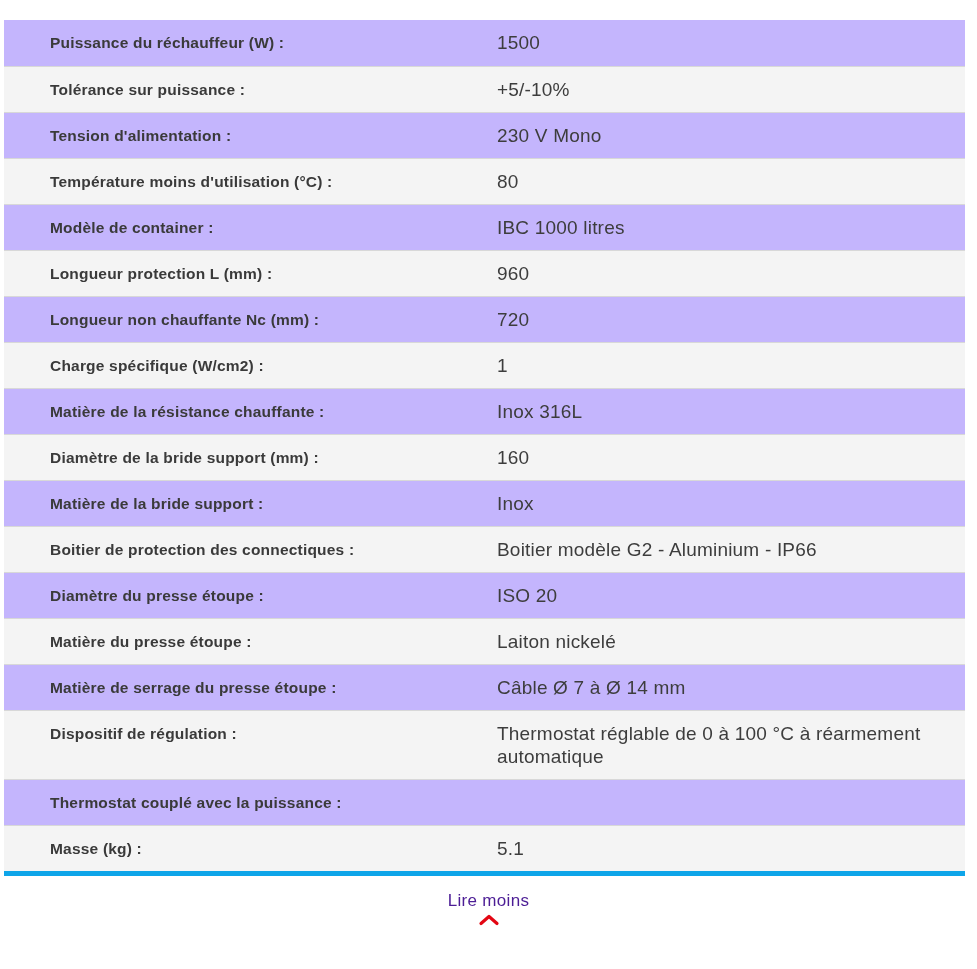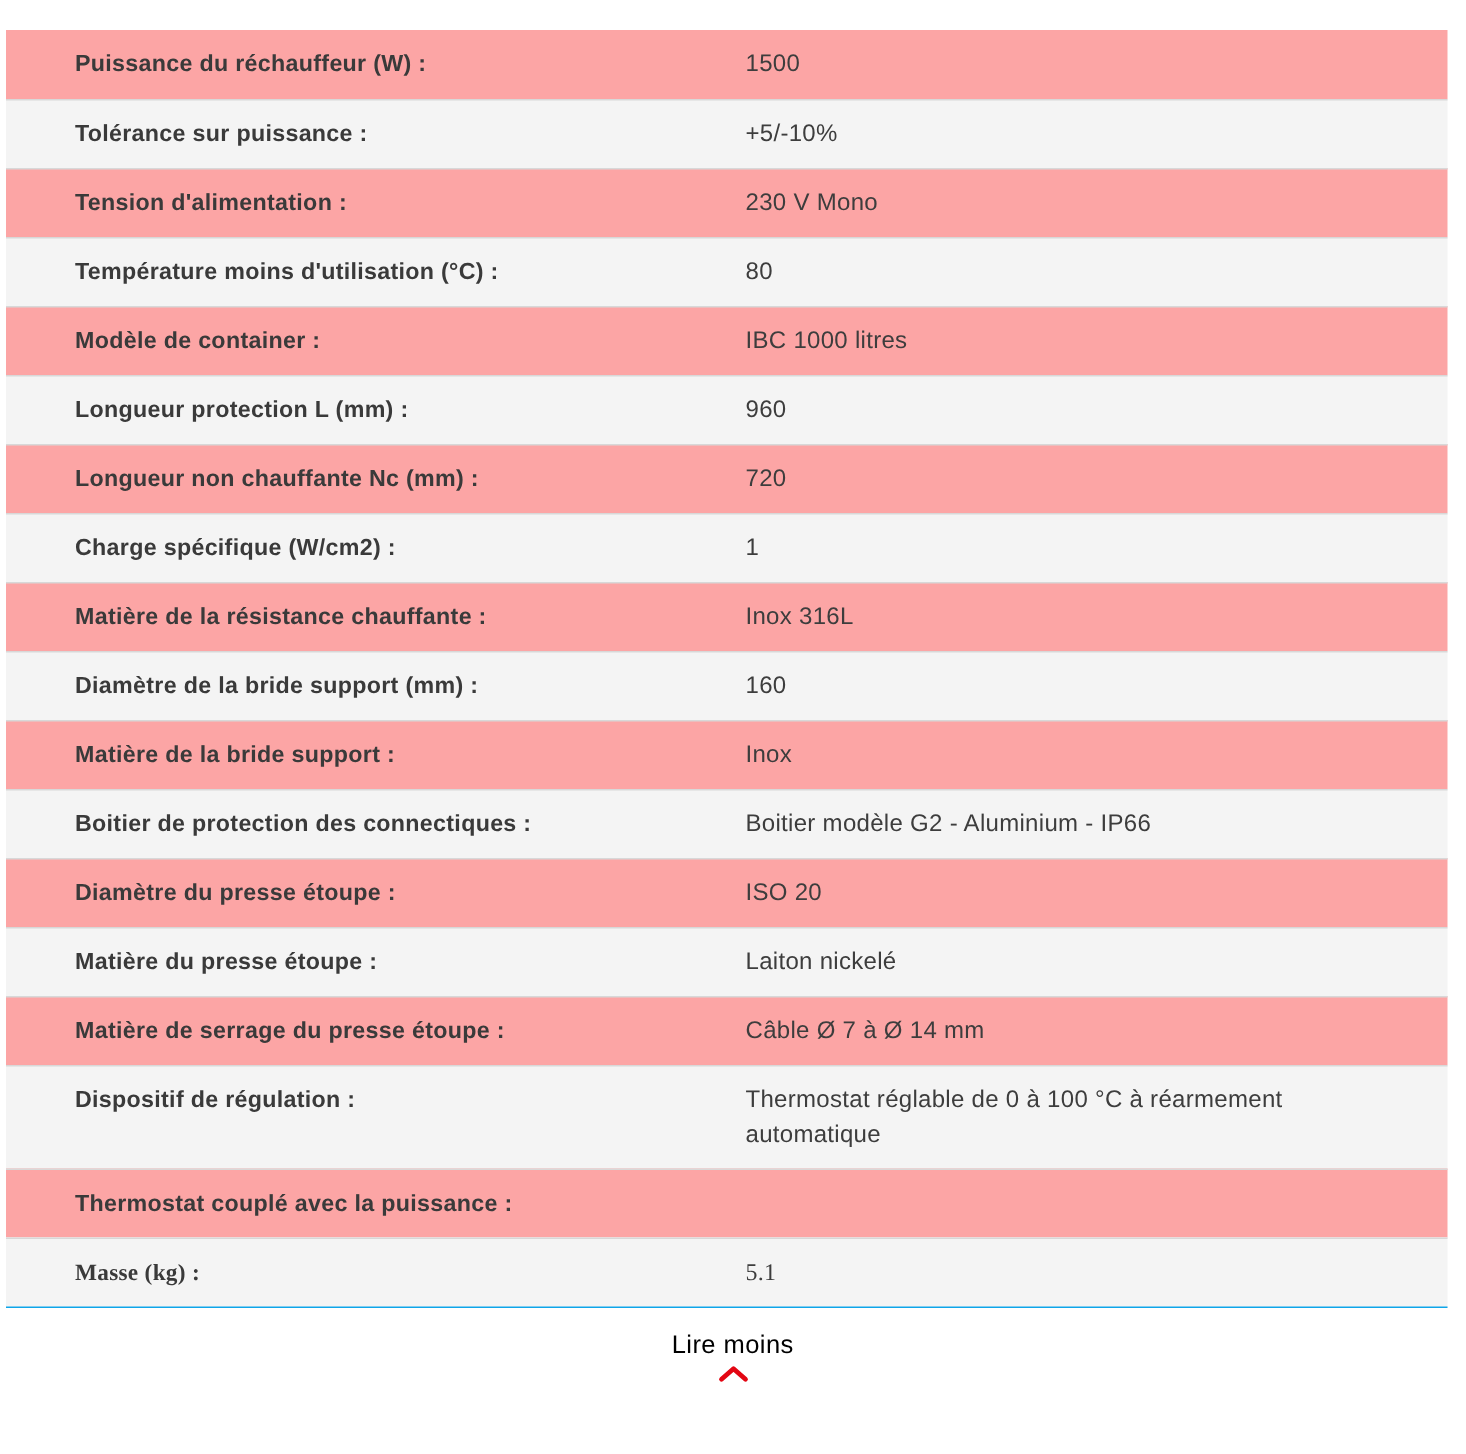--- a/index.html
+++ b/index.html
@@ -16,50 +16,50 @@
   .spec-table {
     margin-left: 4px;
     margin-right: 12px; 
   }
   .spec-row {
     display: flex;
     align-items: flex-start;
     min-height: 46px;
     padding: 11px 20px 11px 46px;
     border-top: 1px solid #d8d8d8;
-    background: #fca5a5;
+    background: #c4b5fd;
   }
   .spec-row:first-child { border-top: none; }
-  .spec-row:last-child { border-bottom: 1px solid #0ea5e9; font-family: Liberation Serif, serif; }
+  .spec-row:last-child { border-bottom: 5px solid #0ea5e9; }
   .spec-row:nth-child(even) { background: #f4f4f4; }
   .spec-label {
     flex: 0 0 447px;
     font-size: 15.5px;
     font-weight: 700;
     color: #3a3a3a;
     line-height: 23px;
     letter-spacing: 0.2px;
   }
   .spec-value {
     flex: 1 1 auto;
-    font-size: 16px;
+    font-size: 19px;
     font-weight: 400;
     color: #3d3d3d;
     line-height: 23px;
     letter-spacing: 0.2px;
   }
   .read-less-wrap {
     margin-top: 15px;
     text-align: center;
   }
   .read-less-link {
     display: inline-block;
     font-size: 17px;
     font-weight: 500;
-    color: #000000;
+    color: #4c1d95;
     text-decoration: none;
     cursor: pointer;
     letter-spacing: 0.3px;
   }
   .chevron-up {
     display: block;
     margin: 3px auto 0 auto;
     width: 22px;
     height: 12px;
     cursor: pointer;

